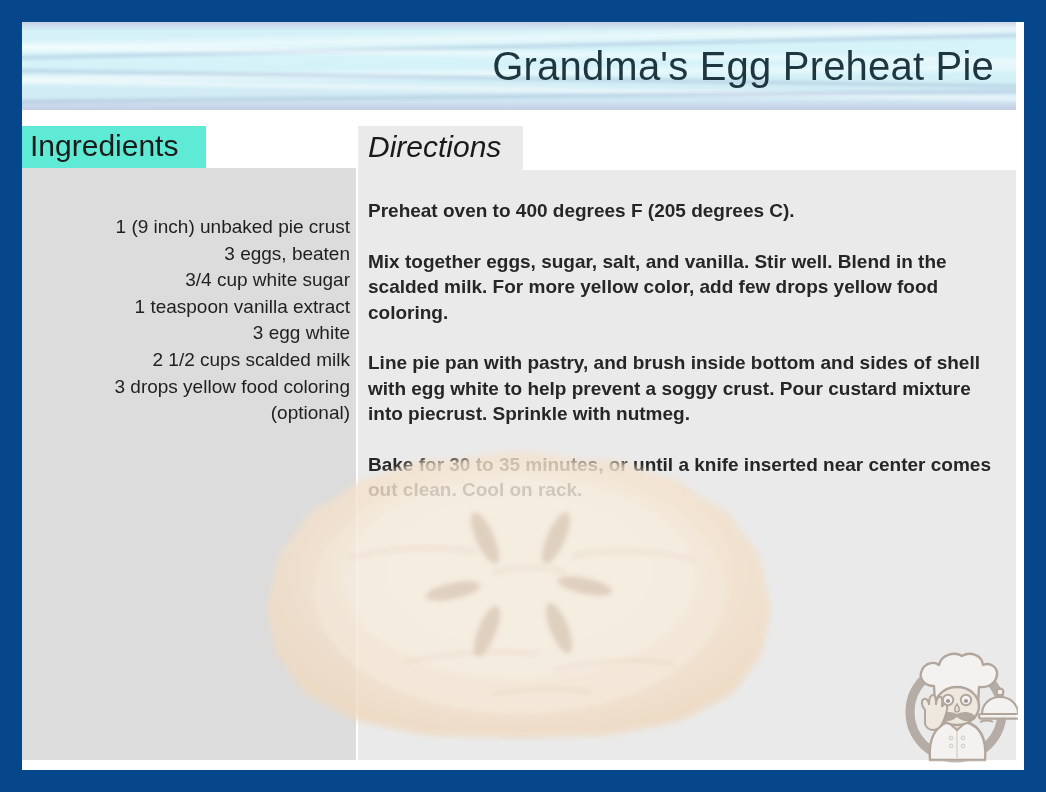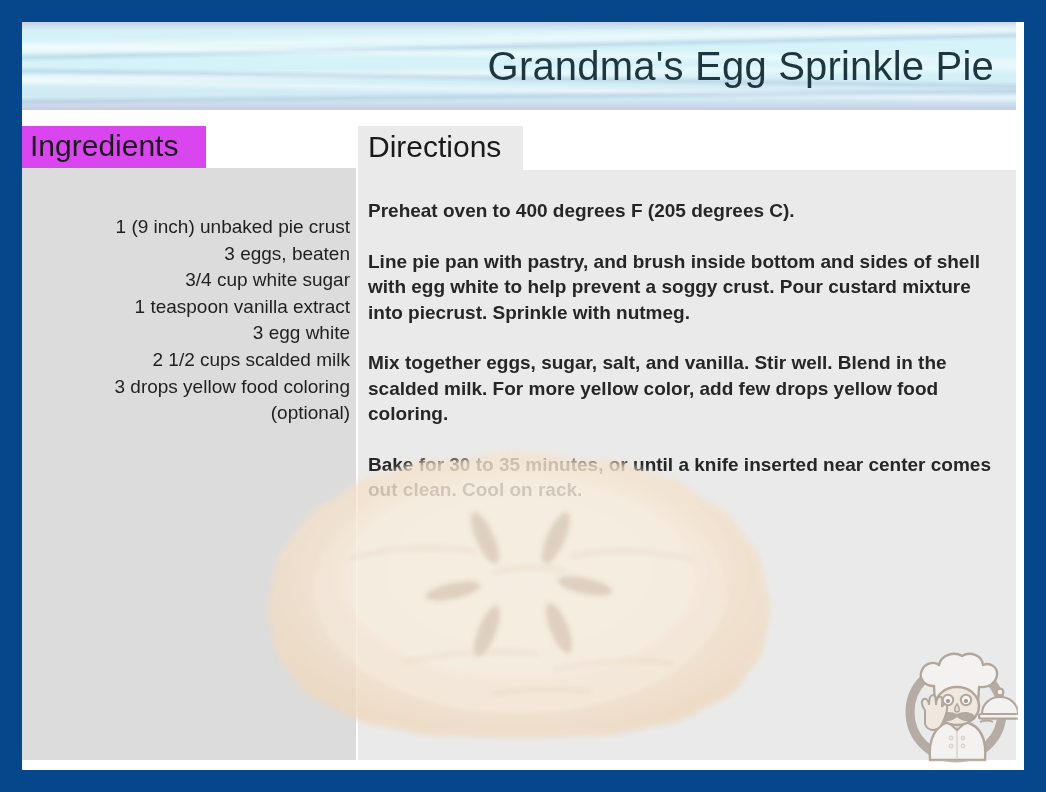--- a/index.html
+++ b/index.html
@@ -93,21 +93,21 @@
     opacity: .92;
   }
 
   
   #ing-tab {
     position: absolute;
     left: 0px;
     top: 104px;
     width: 184px;
     height: 42px;
-    background: #d946ef;
+    background: #5eead4;
   }
   #ing-tab-label {
     position: absolute;
     left: 8px;
     top: 3px;
     font-size: 30px;
     color: #1a1a1a;
     white-space: nowrap;
   }
   #ing-body {
@@ -130,20 +130,21 @@
   #ing-list .ing-item { white-space: nowrap; text-align: right; }
 
   
   #dir-tab {
     position: absolute;
     left: 336px;
     top: 104px;
     width: 165px;
     height: 44px;
     background: #eaeaea;
+    font-style: italic;
   }
   #dir-tab-label {
     position: absolute;
     left: 10px;
     top: 4px;
     font-size: 30px;
     color: #1a1a1a;
     white-space: nowrap;
   }
   #dir-body {
@@ -183,21 +184,21 @@
   <div id="canvas">
 
     <div id="banner">
       <div class="wave w1"></div>
       <div class="waved d1"></div>
       <div class="wave w2"></div>
       <div class="wave w3"></div>
       <div class="waved d2"></div>
       <div class="wave w4"></div>
       <div class="waved d3"></div>
-      <div id="banner-title">Grandma's Egg Sprinkle Pie</div>
+      <div id="banner-title">Grandma's Egg Preheat Pie</div>
     </div>
 
     <div id="ing-tab">
       <div id="ing-tab-label">Ingredients</div>
     </div>
     <div id="ing-body">
       <div id="ing-list">
           <div class="ing-item">1 (9 inch) unbaked pie crust</div>
           <div class="ing-item">3 eggs, beaten</div>
           <div class="ing-item">3/4 cup white sugar</div>
@@ -208,22 +209,22 @@
           <div class="ing-item">(optional)</div>
         </div>
     </div>
 
     <div id="dir-tab">
       <div id="dir-tab-label">Directions</div>
     </div>
     <div id="dir-body">
       <div id="dir-steps">
           <p class="dir-step">Preheat oven to 400 degrees F (205 degrees C).</p>
+          <p class="dir-step">Mix together eggs, sugar, salt, and vanilla. Stir well.  Blend in the scalded milk. For more yellow color, add few drops yellow food coloring.</p>
           <p class="dir-step">Line pie pan with pastry, and brush inside bottom and sides of shell with egg white to help prevent a soggy crust. Pour custard mixture into piecrust. Sprinkle with nutmeg.</p>
-          <p class="dir-step">Mix together eggs, sugar, salt, and vanilla. Stir well.  Blend in the scalded milk. For more yellow color, add few drops yellow food coloring.</p>
           <p class="dir-step">Bake for 30 to 35 minutes, or until a knife inserted near center comes out clean. Cool on rack.</p>
         </div>
     </div>
 
     <svg id="pie-watermark" viewBox="0 0 530 296">
       <defs>
         <radialGradient id="crustFill" cx="50%" cy="42%" r="62%">
           <stop offset="0%" stop-color="#fbf0e3"></stop>
           <stop offset="55%" stop-color="#f6e6d3"></stop>
           <stop offset="100%" stop-color="#eed7bc"></stop>

